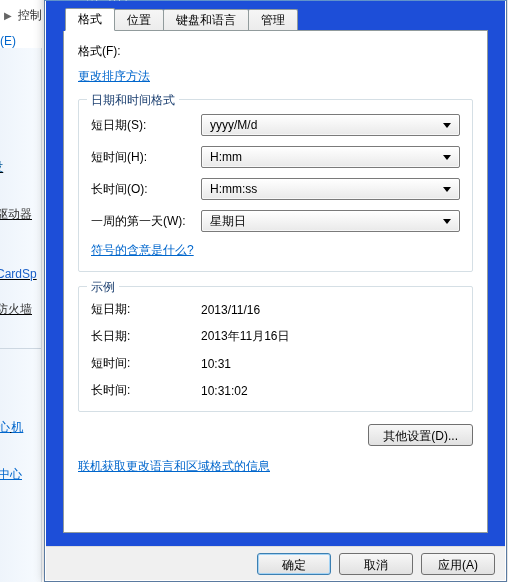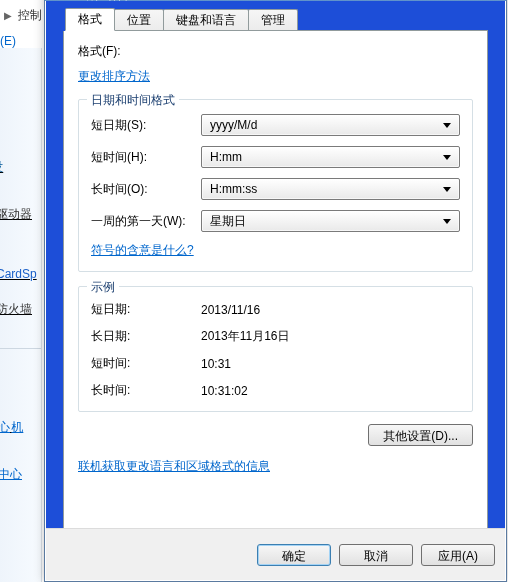--- a/index.html
+++ b/index.html
@@ -90,21 +90,21 @@
   .row .rval { flex: 1; }
 
   .btn {
     height: 22px; padding: 0 14px; border: 1px solid #707070; border-radius: 3px;
     background: linear-gradient(#f7f7f7, #e1e1e1); cursor: default;
     display: inline-flex; align-items: flex-end; justify-content: center;
   }
 
   
   .btnbar {
-    position: absolute; left: 1px; right: 1px; bottom: 1px; height: 52px;
+    position: absolute; left: 1px; right: 1px; bottom: 1px; height: 34px;
     background: #f0f0f0; border-top: 1px solid #dcdcdc;
     display: flex; align-items: center; justify-content: flex-end; gap: 8px; padding-right: 10px;
   }
   .btn.main { min-width: 74px; }
   .btn.default { border: 1px solid #3c7fb1; box-shadow: 0 0 0 1px #a3d3f5 inset; }
 </style>
 </head>
 <body>
 
 <div class="bg">

